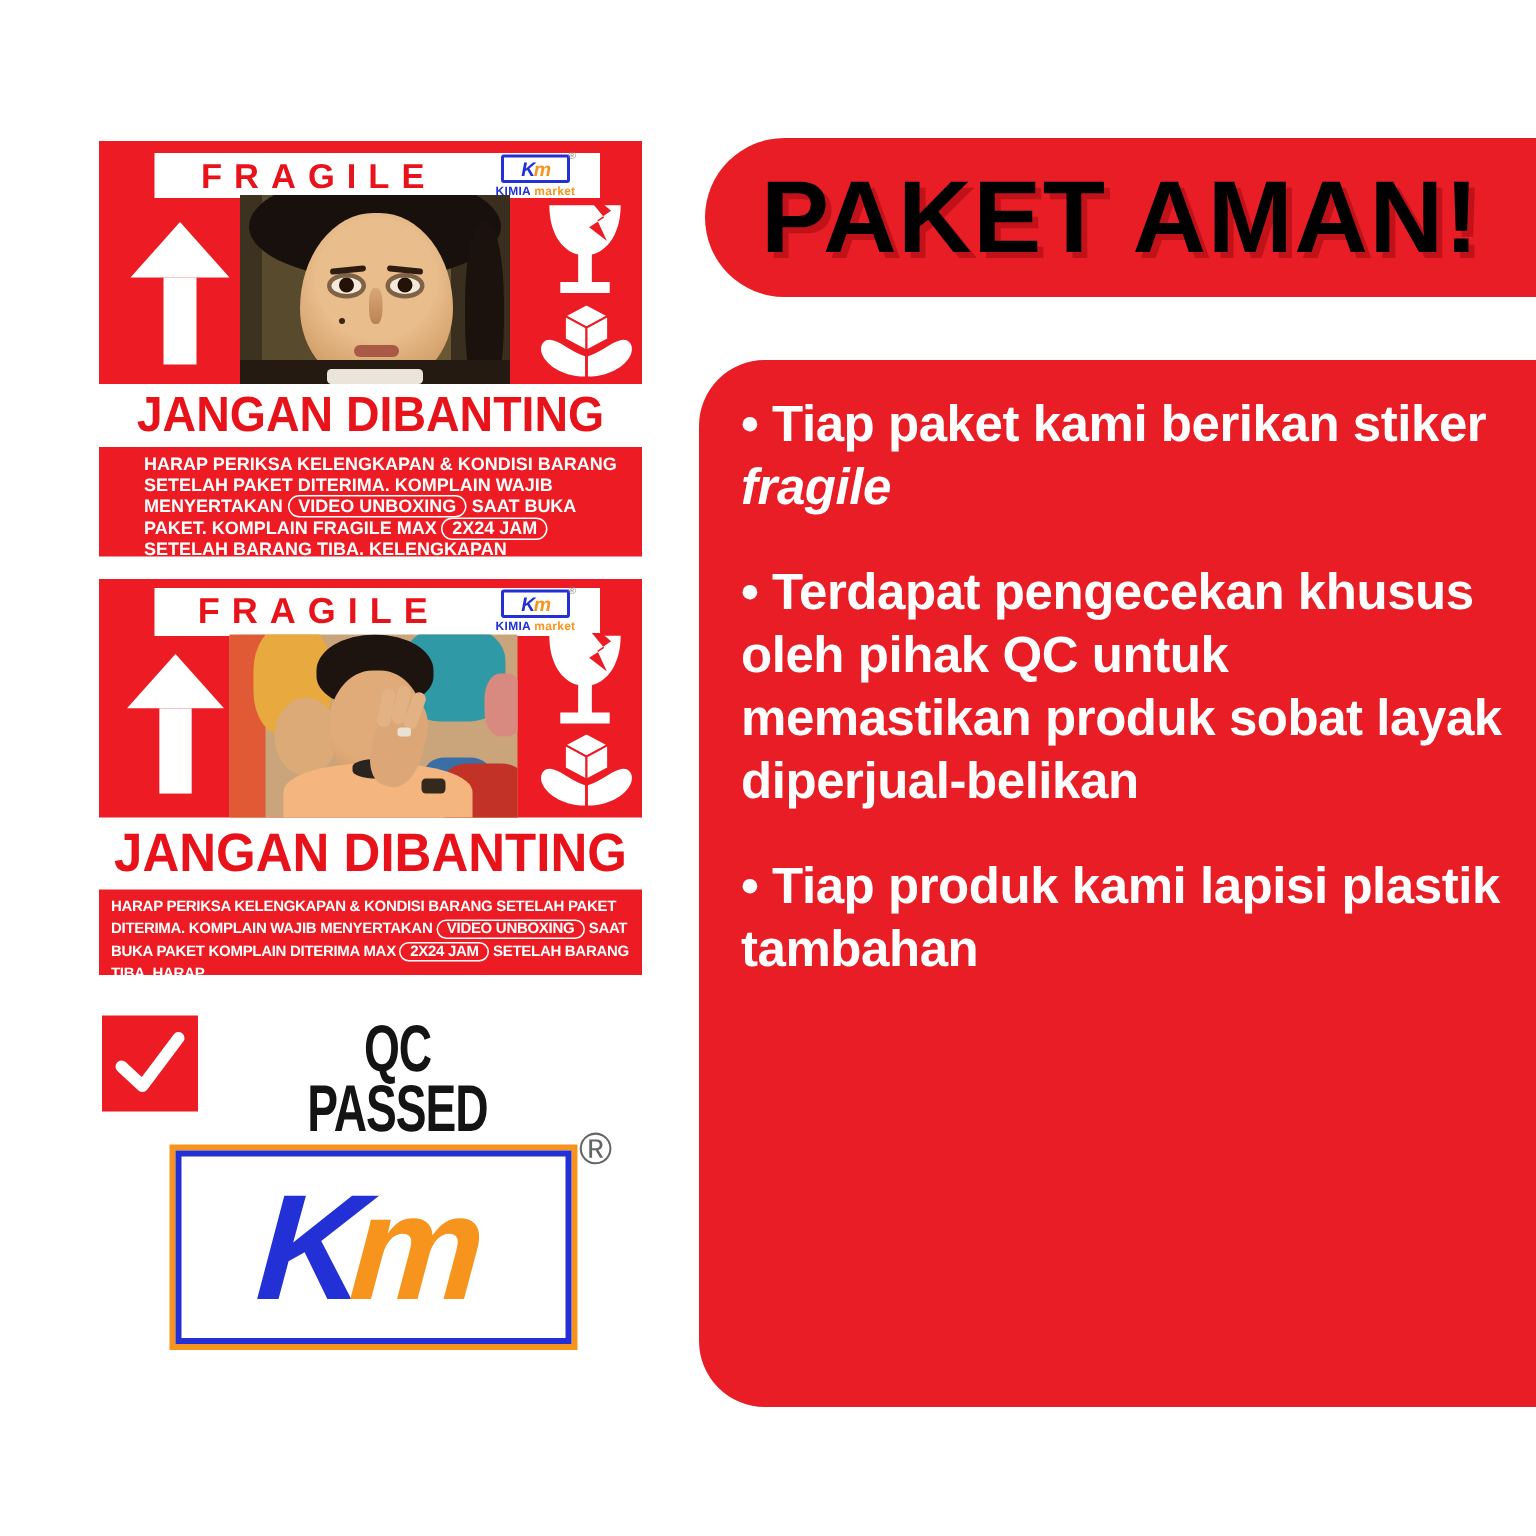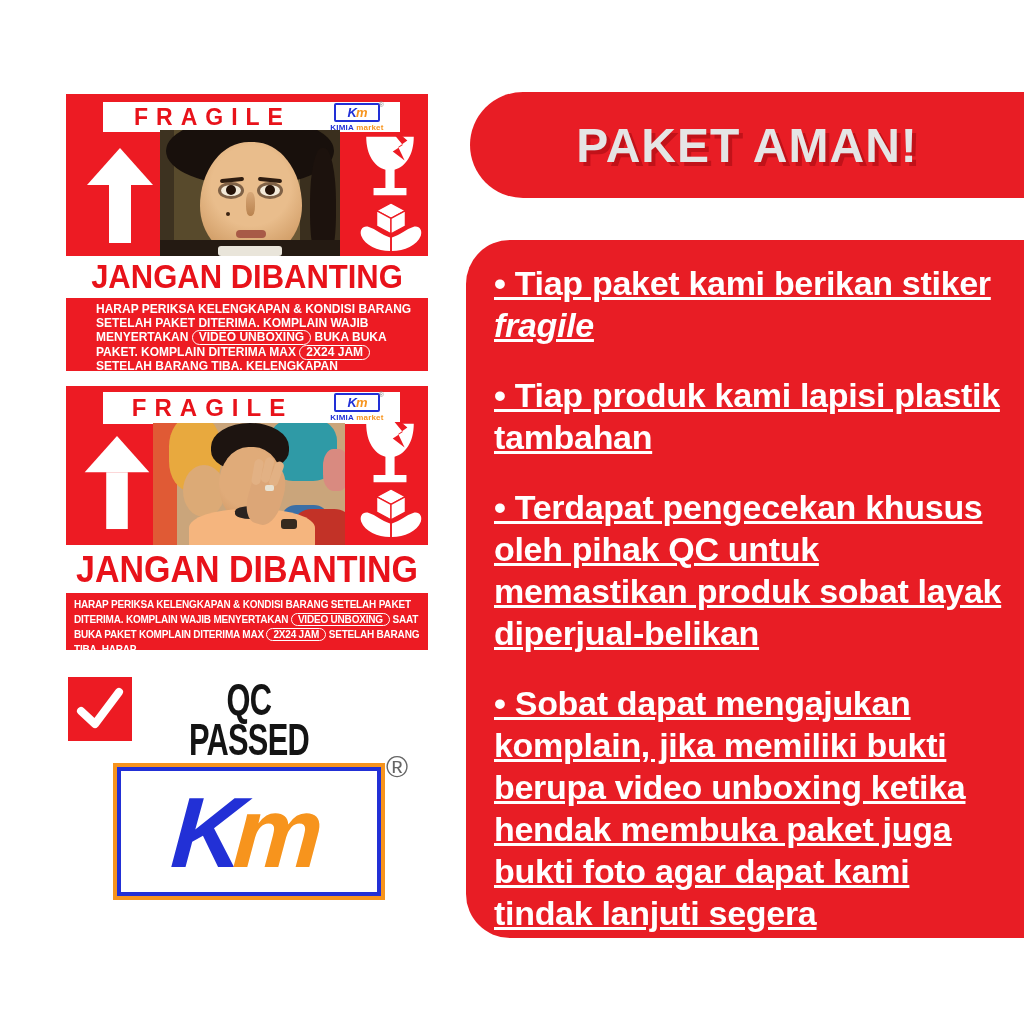--- a/index.html
+++ b/index.html
@@ -90,40 +90,40 @@
   #photo2 .f1{left:100px;top:36px;transform:rotate(10deg);}
   #photo2 .f2{left:110px;top:34px;transform:rotate(14deg);}
   #photo2 .f3{left:119px;top:38px;transform:rotate(20deg);}
   #photo2 .ring{position:absolute;left:112px;top:62px;width:9px;height:6px;border-radius:2px;background:#e8e2d2;}
   #photo2 .shirt{position:absolute;left:36px;bottom:-6px;width:126px;height:42px;border-radius:45% 45% 0 0;background:#f5b57e;}
   #photo2 .collar{position:absolute;left:82px;bottom:26px;width:40px;height:13px;border-radius:40%;background:#2a2320;}
   #photo2 .watch{position:absolute;left:128px;top:96px;width:16px;height:10px;border-radius:3px;background:#35291e;}
 
   
   .check-box{position:absolute;left:68px;top:677px;width:64px;height:64px;background:#ED1B23;}
-  .qc-label{position:absolute;left:113px;top:680px;width:272px;text-align:center;color:#141414;}
+  .qc-label{position:absolute;left:129px;top:680px;width:272px;text-align:center;color:#141414;}
   .qc-label span{display:block;font-weight:900;font-size:44px;line-height:40px;
                  transform:scaleX(.7);transform-origin:50% 50%;letter-spacing:-1px;}
   .km-box{position:absolute;left:113px;top:763px;width:272px;height:137px;
           border:4px solid #F7941D;box-sizing:border-box;background:#fff;}
   .km-inner{position:absolute;inset:0;border:4px solid #2230D6;display:flex;
             align-items:center;justify-content:center;}
   .km-text{font-style:italic;font-weight:900;font-size:100px;line-height:1;letter-spacing:-10px;
            padding-right:12px;transform:skewX(-4deg);}
   .km-k{color:#2230D6;} .km-m{color:#F7941D;}
   .reg-mark{position:absolute;left:386px;top:750px;font-size:30px;color:#666;font-weight:400;}
 
   
   .banner{position:absolute;left:470px;top:92px;right:0;height:106px;background:#E81D25;
           border-radius:53px 0 0 53px;display:flex;align-items:center;justify-content:center;}
-  .banner h1{margin:0;color:#e5e5e5;font-size:48px;font-weight:800;letter-spacing:1px;
+  .banner h1{margin:0;color:#000000;font-size:68px;font-weight:800;letter-spacing:1px;
              text-shadow:4px 4px 0 rgba(160,10,16,.55);}
   .panel{position:absolute;left:466px;top:240px;right:0;height:698px;background:#E81D25;
          border-radius:44px 0 0 44px;padding:22px 14px 0 28px;box-sizing:border-box;color:#fff;}
-  .panel p{margin:0 0 28px 0;font-size:34px;font-weight:700;line-height:42px;letter-spacing:-.3px;text-decoration:underline;}
+  .panel p{margin:0 0 28px 0;font-size:34px;font-weight:700;line-height:42px;letter-spacing:-.3px;}
   .it{font-style:italic;}
 
   svg{display:block;}
 </style>
 </head>
 <body>
 
 <div class="canvas">
 
   <div class="sticker" id="s1">
@@ -176,21 +176,21 @@
             <polygon points="19,9 34,17 34,33 19,25"></polygon>
             <polygon points="49,9 34,17 34,33 49,25"></polygon>
           </g>
           <path d="M33 51 C20 51 7 45 3 35 C1 29 5 24 11 26 C18 28 24 34 33 37 Z" fill="#fff"></path>
           <path d="M35 51 C48 51 61 45 65 35 C67 29 63 24 57 26 C50 28 44 34 35 37 Z" fill="#fff"></path>
         </svg>
       </div>
     </div>
     <div class="s-title">JANGAN DIBANTING</div>
     <div class="s-note">
-      <span>HARAP PERIKSA KELENGKAPAN &amp; KONDISI BARANG SETELAH PAKET DITERIMA. KOMPLAIN </span><span class="hv">WAJIB</span><span> MENYERTAKAN </span><span class="pill">VIDEO UNBOXING</span><span> BUKA BUKA PAKET. KOMPLAIN DITERIMA MAX </span><span class="pill">2X24 JAM</span><span> SETELAH BARANG </span><span class="hv">TIBA.</span><span> KELENGKAPAN</span>
+      <span>HARAP PERIKSA KELENGKAPAN &amp; KONDISI BARANG SETELAH PAKET DITERIMA. KOMPLAIN </span><span class="hv">WAJIB</span><span> MENYERTAKAN </span><span class="pill">VIDEO UNBOXING</span><span> SAAT BUKA PAKET. KOMPLAIN FRAGILE MAX </span><span class="pill">2X24 JAM</span><span> SETELAH BARANG </span><span class="hv">TIBA.</span><span> KELENGKAPAN</span>
     </div>
   </div>
 
   <div class="sticker" id="s2">
     <div class="s-red">
       <div class="s-header">
         <div class="fragile">FRAGILE</div>
         <div class="mini-brand">
           <div class="mb-box">
               <span class="mb-k">K</span>
@@ -264,18 +264,17 @@
     </div>
   </div>
   <div class="reg-mark">®</div>
 
   <div class="banner">
     <h1>PAKET AMAN!</h1>
   </div>
 
   <div class="panel">
     <p><span>• Tiap paket kami berikan stiker </span><span class="it">fragile</span></p>
+    <p>• Terdapat pengecekan khusus oleh pihak QC untuk memastikan produk sobat layak diperjual-belikan</p>
     <p>• Tiap produk kami lapisi plastik tambahan</p>
-    <p>• Terdapat pengecekan khusus oleh pihak QC untuk memastikan produk sobat layak diperjual-belikan</p>
-    <p>• Sobat dapat mengajukan komplain, jika memiliki bukti berupa video unboxing ketika hendak membuka paket juga bukti foto agar dapat kami tindak lanjuti segera</p>
   </div>
 
 </div>
 
 </body></html>

